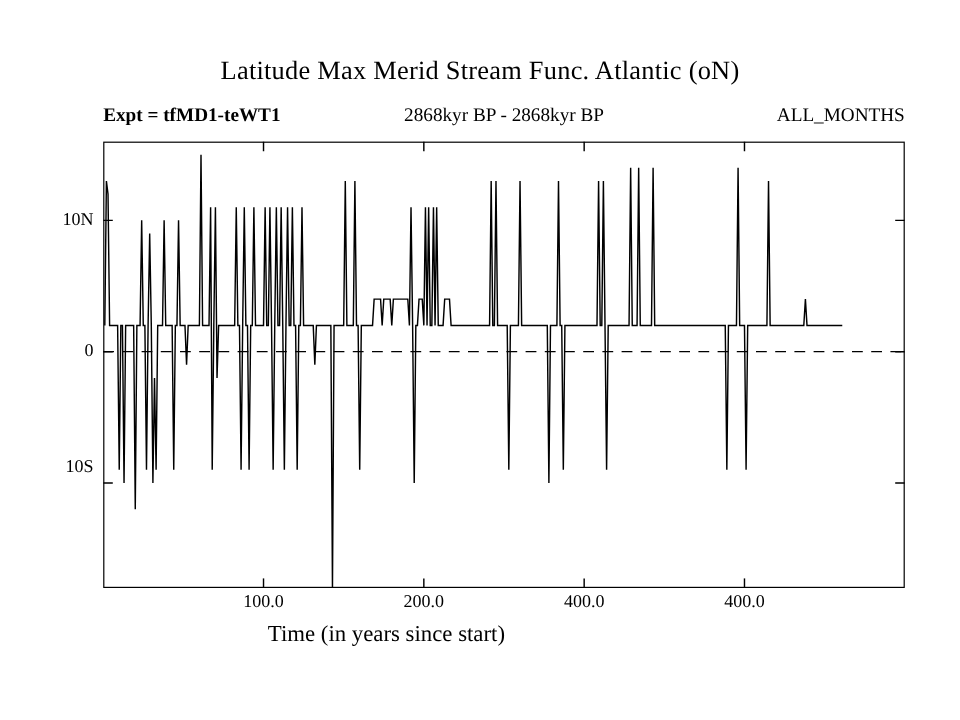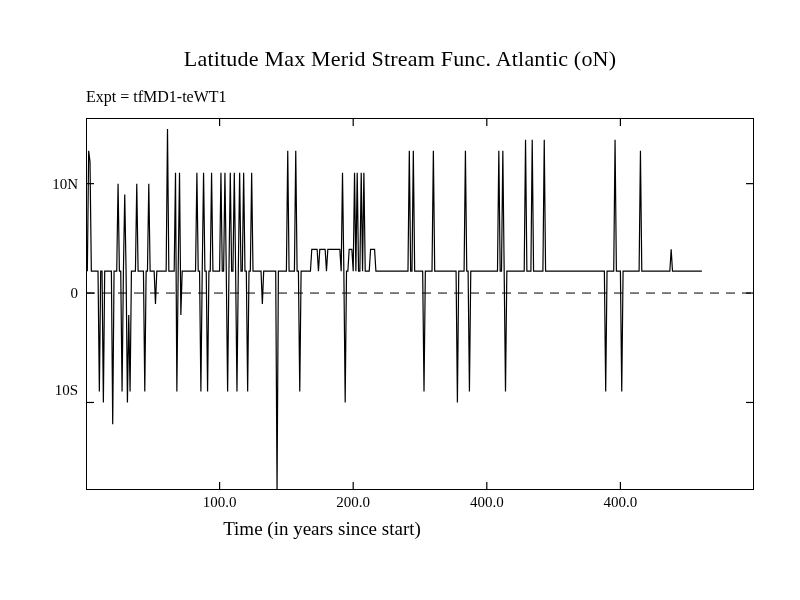--- a/index.html
+++ b/index.html
@@ -37,20 +37,21 @@
     width: 668px;
     height: 20px;
     font-size: 16px;
     font-family: "Liberation Serif", serif;
   }
   #subtitle-left {
     position: absolute;
     left: 0;
     top: 0;
     white-space: nowrap;
+    font-weight: bold;
   }
   #subtitle-center {
     position: absolute;
     left: 0;
     top: 0;
     width: 668px;
     text-align: center;
     white-space: nowrap;
   }
   #subtitle-right {
@@ -111,20 +112,22 @@
 </style>
 </head>
 <body>
 
 <div id="figure">
 
   <div id="chart-title">Latitude Max Merid Stream Func. Atlantic (oN)</div>
 
   <div id="subtitle-row">
     <span id="subtitle-left">Expt = tfMD1-teWT1</span>
+    <span id="subtitle-center">2868kyr BP - 2868kyr BP</span>
+    <span id="subtitle-right">ALL_MONTHS</span>
   </div>
 
   <div id="plot-area">
     <div id="plot-frame"></div>
     <svg id="plot-svg" width="668" height="372">
         <line x1="0" x2="668" y1="175.05882352941177" y2="175.05882352941177" stroke="#000000" stroke-width="1" stroke-dasharray="9,7"></line>
         <g>
           <line x1="133.6" x2="133.6" y1="372" y2="364" stroke="#000" stroke-width="1.2"></line>
           <line x1="133.6" x2="133.6" y1="0" y2="8" stroke="#000" stroke-width="1.2"></line>
           <line x1="267.2" x2="267.2" y1="372" y2="364" stroke="#000" stroke-width="1.2"></line>

